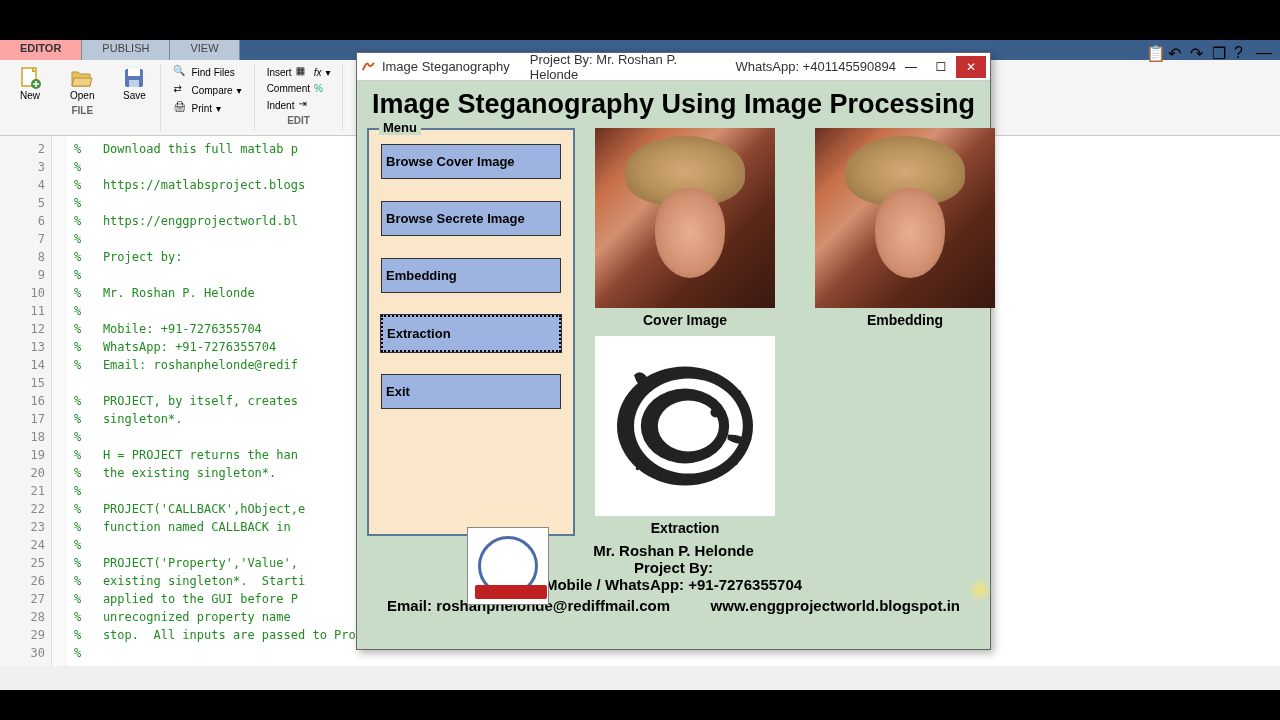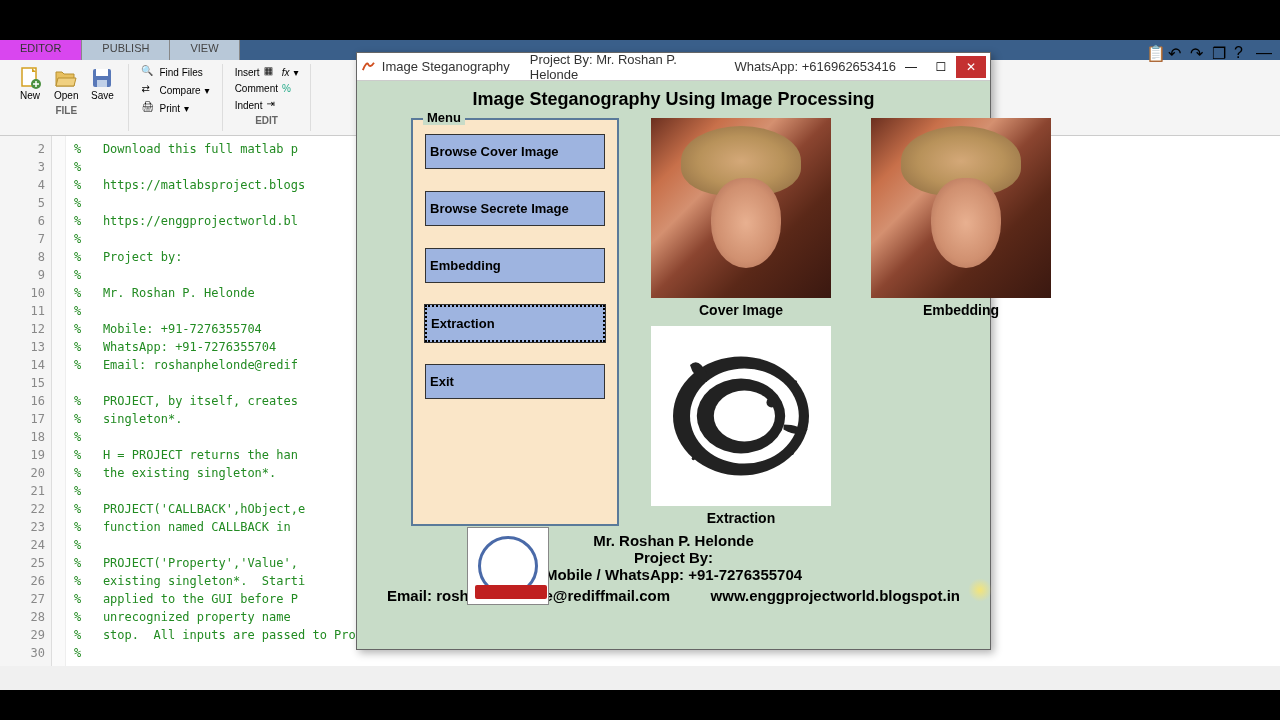--- a/index.html
+++ b/index.html
@@ -5,26 +5,26 @@
   * { box-sizing: border-box; margin: 0; padding: 0; }
   body { font-family: Arial, sans-serif; background: #000; width: 1280px; height: 720px; overflow: hidden; position: relative; }
   
   .letterbox-top { position: absolute; top: 0; left: 0; width: 1280px; height: 40px; background: #000; }
   .letterbox-bottom { position: absolute; bottom: 0; left: 0; width: 1280px; height: 30px; background: #000; }
   
   .matlab-window { position: absolute; top: 40px; left: 0; width: 1280px; height: 650px; background: #f0f0f0; }
   
   .matlab-tabs { display: flex; background: #3a5f8a; height: 20px; }
   .matlab-tab { padding: 2px 20px; font-size: 11px; color: #333; background: #d4d4d4; border-right: 1px solid #888; }
-  .matlab-tab.active { background: #d946ef; font-weight: normal; }
+  .matlab-tab.active { background: #fca5a5; font-weight: bold; }
   .matlab-tab:not(.active) { background: #b8c8d8; color: #444; }
   
   .matlab-toolbar { display: flex; background: #f5f5f5; border-bottom: 1px solid #ccc; padding: 4px; height: 76px; }
   .tb-group { display: flex; flex-direction: column; align-items: center; padding: 0 8px; border-right: 1px solid #ddd; }
-  .tb-big-btns { display: flex; gap: 0; }
+  .tb-big-btns { display: flex; gap: 16px; }
   .tb-big-btn { display: flex; flex-direction: column; align-items: center; padding: 2px 6px; cursor: pointer; font-size: 10px; }
   .tb-icon { width: 24px; height: 24px; display: inline-block; }
   .tb-small-rows { display: flex; flex-direction: column; gap: 2px; font-size: 10px; }
   .tb-small-row { display: flex; align-items: center; gap: 4px; padding: 1px 4px; cursor: pointer; }
   .tb-mini-icon { width: 14px; height: 14px; display: inline-block; }
   .tb-group-label { font-size: 10px; color: #666; text-align: center; margin-top: 2px; font-weight: bold; }
   
   .editor-area { display: flex; background: #fff; height: 530px; }
   .gutter { width: 52px; background: #f5f5f5; border-right: 1px solid #ddd; text-align: right; padding: 4px 6px; font-family: Consolas, monospace; font-size: 12px; color: #888; line-height: 18px; }
   .fold-gutter { width: 14px; background: #fafafa; border-right: 1px solid #eee; }
@@ -38,23 +38,23 @@
   .gui-titlebar { display: flex; align-items: center; background: #fff; height: 28px; padding: 0 4px; border-bottom: 1px solid #ccc; }
   .gui-title-icon { width: 16px; height: 16px; margin-right: 6px; }
   .gui-title-text { font-size: 13px; color: #333; flex-shrink: 0; }
   .gui-title-spacer { flex: 1; }
   .gui-title-meta { font-size: 13px; color: #333; padding: 0 20px; }
   .gui-ctrl-btns { display: flex; }
   .gui-ctrl-btn { width: 30px; height: 22px; display: flex; align-items: center; justify-content: center; font-size: 12px; cursor: pointer; }
   .gui-close { background: #c43030; color: #fff; }
   
   .gui-body { padding: 8px 10px; }
-  .gui-heading { text-align: center; font-size: 18px; font-weight: bold; margin-bottom: 8px; }
-  
-  .gui-content { display: flex; gap: 32px; margin-left: 44px; }
+  .gui-heading { text-align: center; font-size: 27px; font-weight: bold; margin-bottom: 8px; }
+  
+  .gui-content { display: flex; gap: 20px; }
   .gui-menu { border: 2px solid #5a7a9a; background: #fae6c8; width: 210px; padding: 14px 12px 18px; position: relative; }
   .gui-menu-legend { position: absolute; top: -10px; left: 10px; background: #c8dcc8; padding: 0 4px; font-size: 13px; font-weight: bold; }
   .gui-btn { display: block; width: 180px; margin: 0 auto 22px; padding: 9px 4px; background: #9eb4e0; border: 1px solid #333; font-size: 13px; font-weight: bold; text-align: left; cursor: pointer; }
   .gui-btn:last-child { margin-bottom: 0; }
   .gui-btn.selected { border: 2px dotted #000; outline: 1px solid #333; }
   
   .gui-images { flex: 1; display: grid; grid-template-columns: 1fr 1fr; gap: 8px 40px; }
   .gui-img-cell { text-align: center; }
   .gui-img-box { width: 180px; height: 180px; margin: 0 auto; display: flex; align-items: center; justify-content: center; position: relative; overflow: hidden; }
   .gui-img-label { font-size: 14px; font-weight: bold; margin-top: 4px; }
@@ -219,21 +219,21 @@
 </div>
 
 <div class="gui-window">
   <div class="gui-titlebar">
     <span class="gui-title-icon"><svg viewBox="0 0 16 16">
           <path d="M2 12 Q6 2 8 6 Q10 10 14 4" stroke="#d05020" stroke-width="2" fill="none"></path>
         </svg></span>
     <span class="gui-title-text">Image Steganography</span>
     <span class="gui-title-meta">Project By: Mr. Roshan P. Helonde</span>
     <span class="gui-title-spacer"></span>
-    <span class="gui-title-text">WhatsApp: +616962653416</span>
+    <span class="gui-title-text">WhatsApp: +401145590894</span>
     <div class="gui-ctrl-btns">
       <div class="gui-ctrl-btn">—</div>
       <div class="gui-ctrl-btn">☐</div>
       <div class="gui-ctrl-btn gui-close">✕</div>
     </div>
   </div>
 
   <div class="gui-body">
     <div class="gui-heading">Image Steganography Using Image Processing</div>
 

